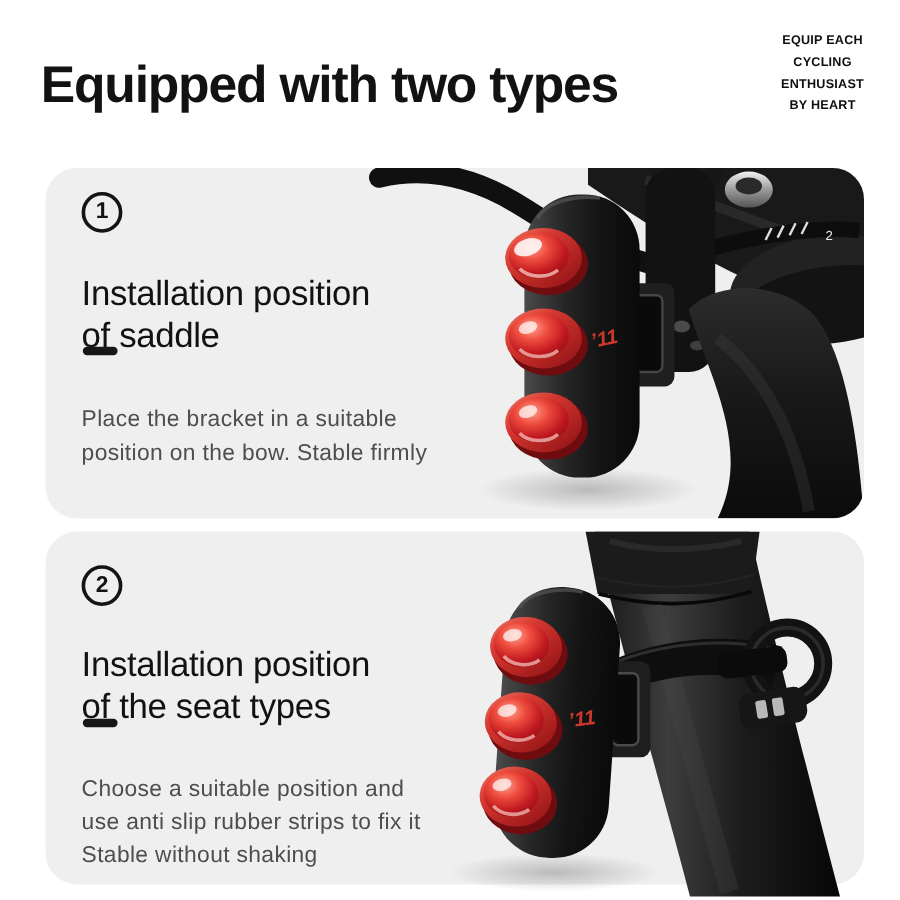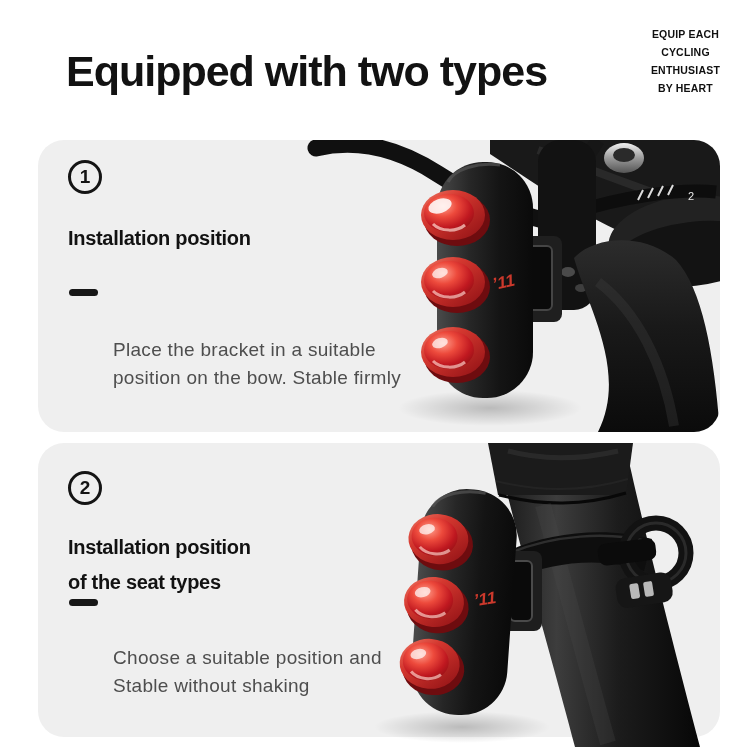--- a/index.html
+++ b/index.html
@@ -8,21 +8,21 @@
     background:var(--page-bg,#ffffff);
     font-family:"Liberation Sans",sans-serif;
     -webkit-font-smoothing:antialiased;
   }
   
   .title{
     position:absolute;left:34px;top:16px;
     font-size:43px;line-height:53px;font-weight:800;
     letter-spacing:-1px;color:var(--heading-text,#0e0e0e);
   }
-  .title span{display:block;margin-left:32px;}
+  .title span{display:block;}
   .tagline{
     position:absolute;right:30px;top:25px;text-align:center;
     font-size:10.5px;line-height:18px;font-weight:700;
     letter-spacing:.2px;color:#101010;
   }
   .tagline span{display:block;}
   
   .card{
     position:absolute;left:38px;width:682px;
     background:var(--card-bg,#efefef);border-radius:26px;
@@ -32,37 +32,37 @@
   .photo{position:absolute;left:0;top:0;display:block;}
   .badge{
     position:absolute;left:30px;top:20px;width:28px;height:28px;
     border:3px solid #141414;border-radius:50%;
     display:flex;align-items:center;justify-content:center;
     font-size:19px;font-weight:700;color:#141414;background:transparent;
   }
   .card2 .badge{top:28px;}
   .heading{
     position:absolute;left:30px;top:64px;
-    font-size:20px;line-height:35px;font-weight:700;
+    font-size:29px;line-height:35px;font-weight:400;
     letter-spacing:-.3px;color:var(--heading-text,#141414);
   }
   .card2 .heading{top:70px;}
   .heading span{display:block;}
   .dash{
     position:absolute;left:31px;top:149px;width:29px;height:7px;
     background:#171717;border-radius:3.5px;
   }
   .card2 .dash{top:156px;}
   .body{
     position:absolute;left:30px;top:177px;
     font-size:19px;line-height:27.5px;font-weight:400;
     letter-spacing:.3px;color:var(--body-text,#4e4e4e);
   }
   .card2 .body{top:182px;}
-  .body span{display:block;margin-left:45px;}
+  .body span{display:block;}
   .logo-mark{font-weight:bold;font-style:italic;}
 </style>
 </head>
 <body>
 
 <svg width="0" height="0" style="position:absolute" aria-hidden="true">
   <defs>
     <linearGradient id="bodyG" x1="0" y1="0" x2="1" y2="0">
       <stop offset="0" stop-color="#4a4a4a"></stop>
         <stop offset=".35" stop-color="#262626"></stop>
@@ -177,20 +177,21 @@
         </g>
         <text x="455" y="150" font-size="17" class="logo-mark" fill="#cc392c" font-family="Liberation Sans, sans-serif" transform="rotate(-12 455 146)">’11</text>
       </g>
     </svg>
 
     <div class="badge">
       <span>1</span>
     </div>
     <h2 class="heading">
       <span>Installation position</span>
+      <span>of saddle</span>
     </h2>
     <div class="dash"></div>
     <p class="body">
       <span>Place the bracket in a suitable</span>
       <span>position on the bow. Stable firmly</span>
     </p>
   </section>
 
   <section class="card card2">
 
@@ -254,17 +255,18 @@
     <div class="badge">
       <span>2</span>
     </div>
     <h2 class="heading">
       <span>Installation position</span>
       <span>of the seat types</span>
     </h2>
     <div class="dash"></div>
     <p class="body">
       <span>Choose a suitable position and</span>
+      <span>use anti slip rubber strips to fix it</span>
       <span>Stable without shaking</span>
     </p>
   </section>
 
 </div>
 
 </body></html>

